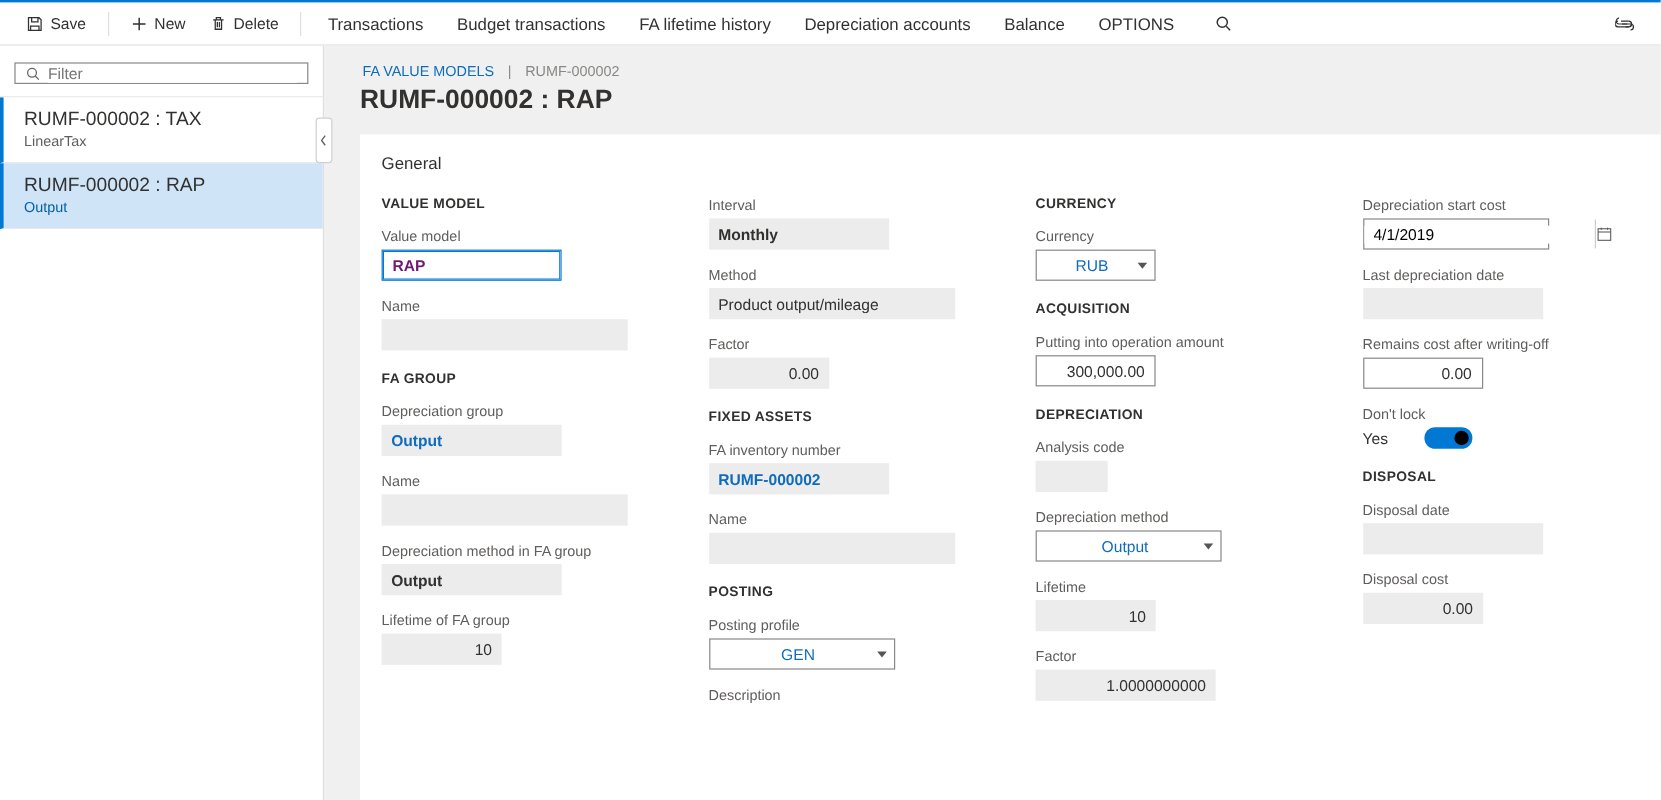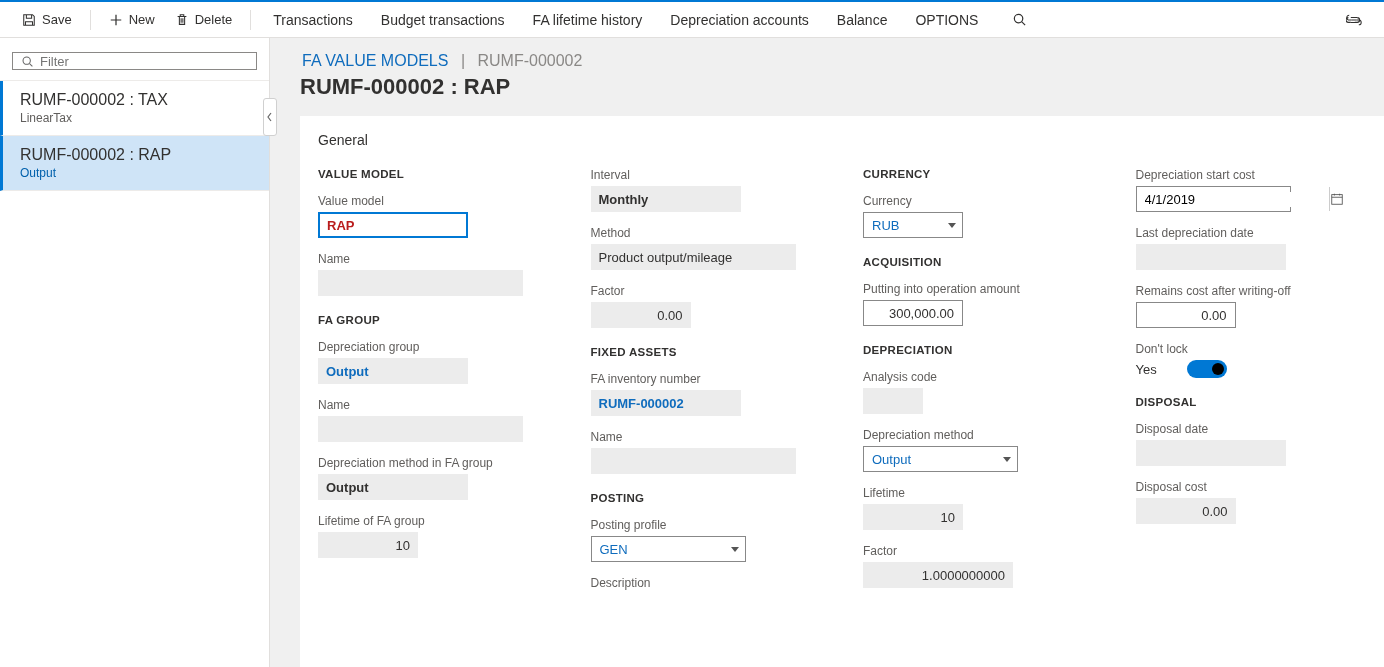--- a/index.html
+++ b/index.html
@@ -24,21 +24,21 @@
   .list { overflow: auto; border-top:1px solid #edebe9; }
   .list-item { padding: 10px 18px 10px 20px; border-bottom: 1px solid #edebe9; cursor: pointer; }
   .list-item.sel { background: #cfe4f7; border-left: 3px solid #0078d4; padding-left: 17px; }
   .list-item.first { border-left: 3px solid #0078d4; padding-left: 17px; }
   .li-title { font-size: 16px; color: #323130; }
   .li-sub { font-size: 12px; color: #605e5c; margin-top: 2px; }
   .list-item.sel .li-sub { color: #0060ac; }
 
   
   .main { flex:1; background:#f0f0f0; display:flex; flex-direction:column; overflow:hidden; }
-  .crumb { padding: 14px 0 0 32px; font-size: 16px; }
+  .crumb { padding: 14px 0 0 32px; font-size: 12px; }
   .crumb a { color: #0f6cbd; text-decoration:none; }
   .crumb-sep { color:#8a8886; padding:0 8px; }
   .crumb-cur { color:#8a8886; }
   .page-title { font-size: 22px; font-weight:600; padding: 4px 0 16px 30px; }
 
   .panel { background:#fff; margin-left:30px; padding: 16px 18px 0 18px; flex:1; overflow:auto; }
   .section-title { font-size: 14px; font-weight:400; color:#323130; margin-bottom: 20px; }
 
   .cols { display:flex; gap: 42px; align-items: flex-start; }
   .col { width: 235px; display:flex; flex-direction:column; gap: 14px; }
@@ -47,27 +47,27 @@
   .subhead.first { margin-top:0; }
 
   .field {}
   .fld-label { font-size: 12px; color:#605e5c; margin-bottom: 4px; display:block; }
   .inp { width: 155px; height: 26px; padding: 2px 8px; font-size: 13px; border:none; background:#ececec; color:#323130; }
   .inp.ro-num { text-align: right; width:100px; }
   .inp.ro-num.w150 { width:150px; }
   .inp.blank { width:205px; }
   .inp.full { width:150px;font-weight:bold; }
   .inp.border { border:1px solid #888; background:#fff; }
-  .inp.border.focus { border:1px solid #0078d4; box-shadow: inset 0 0 0 1px #0078d4; color:#b91c1c; }
+  .inp.border.focus { border:1px solid #0078d4; box-shadow: inset 0 0 0 1px #0078d4; color:#701a75; }
   .inp.border.num { text-align:right; width:100px; }
   .inp.link { color:#0f6cbd; }
 
   .select { display:inline-flex; align-items:center; justify-content:space-between; width:155px; height:26px; background:#ececec; padding:0 6px 0 8px; font-size:13px; } 
   .select.border { border:1px solid #888; background:#fff; }
-  .select .sv { flex:1; }
+  .select .sv { flex:1;text-align:center; }
   .select .sv.link { color:#0f6cbd; }
   .chev { width:0;height:0;border-left:4px solid transparent;border-right:4px solid transparent;border-top:5px solid #555; }
 
   .date { display:inline-flex; align-items:center; width:155px; height:26px; border:1px solid #888; background:#fff; }
   .date input { border:none; outline:none; flex:1; padding:0 8px; font-size:13px; }
   .cal { width:24px; height:24px; display:flex; align-items:center; justify-content:center; border-left:1px solid #ccc; }
 
   .toggle-row { display:flex; align-items:center; gap:30px; }
   .toggle { width:40px; height:18px; border-radius:10px; background:#0078d4; position:relative; }
   .toggle .knob { width:12px; height:12px; border-radius:50%; background:#000; position:absolute; right:3px; top:3px; }

